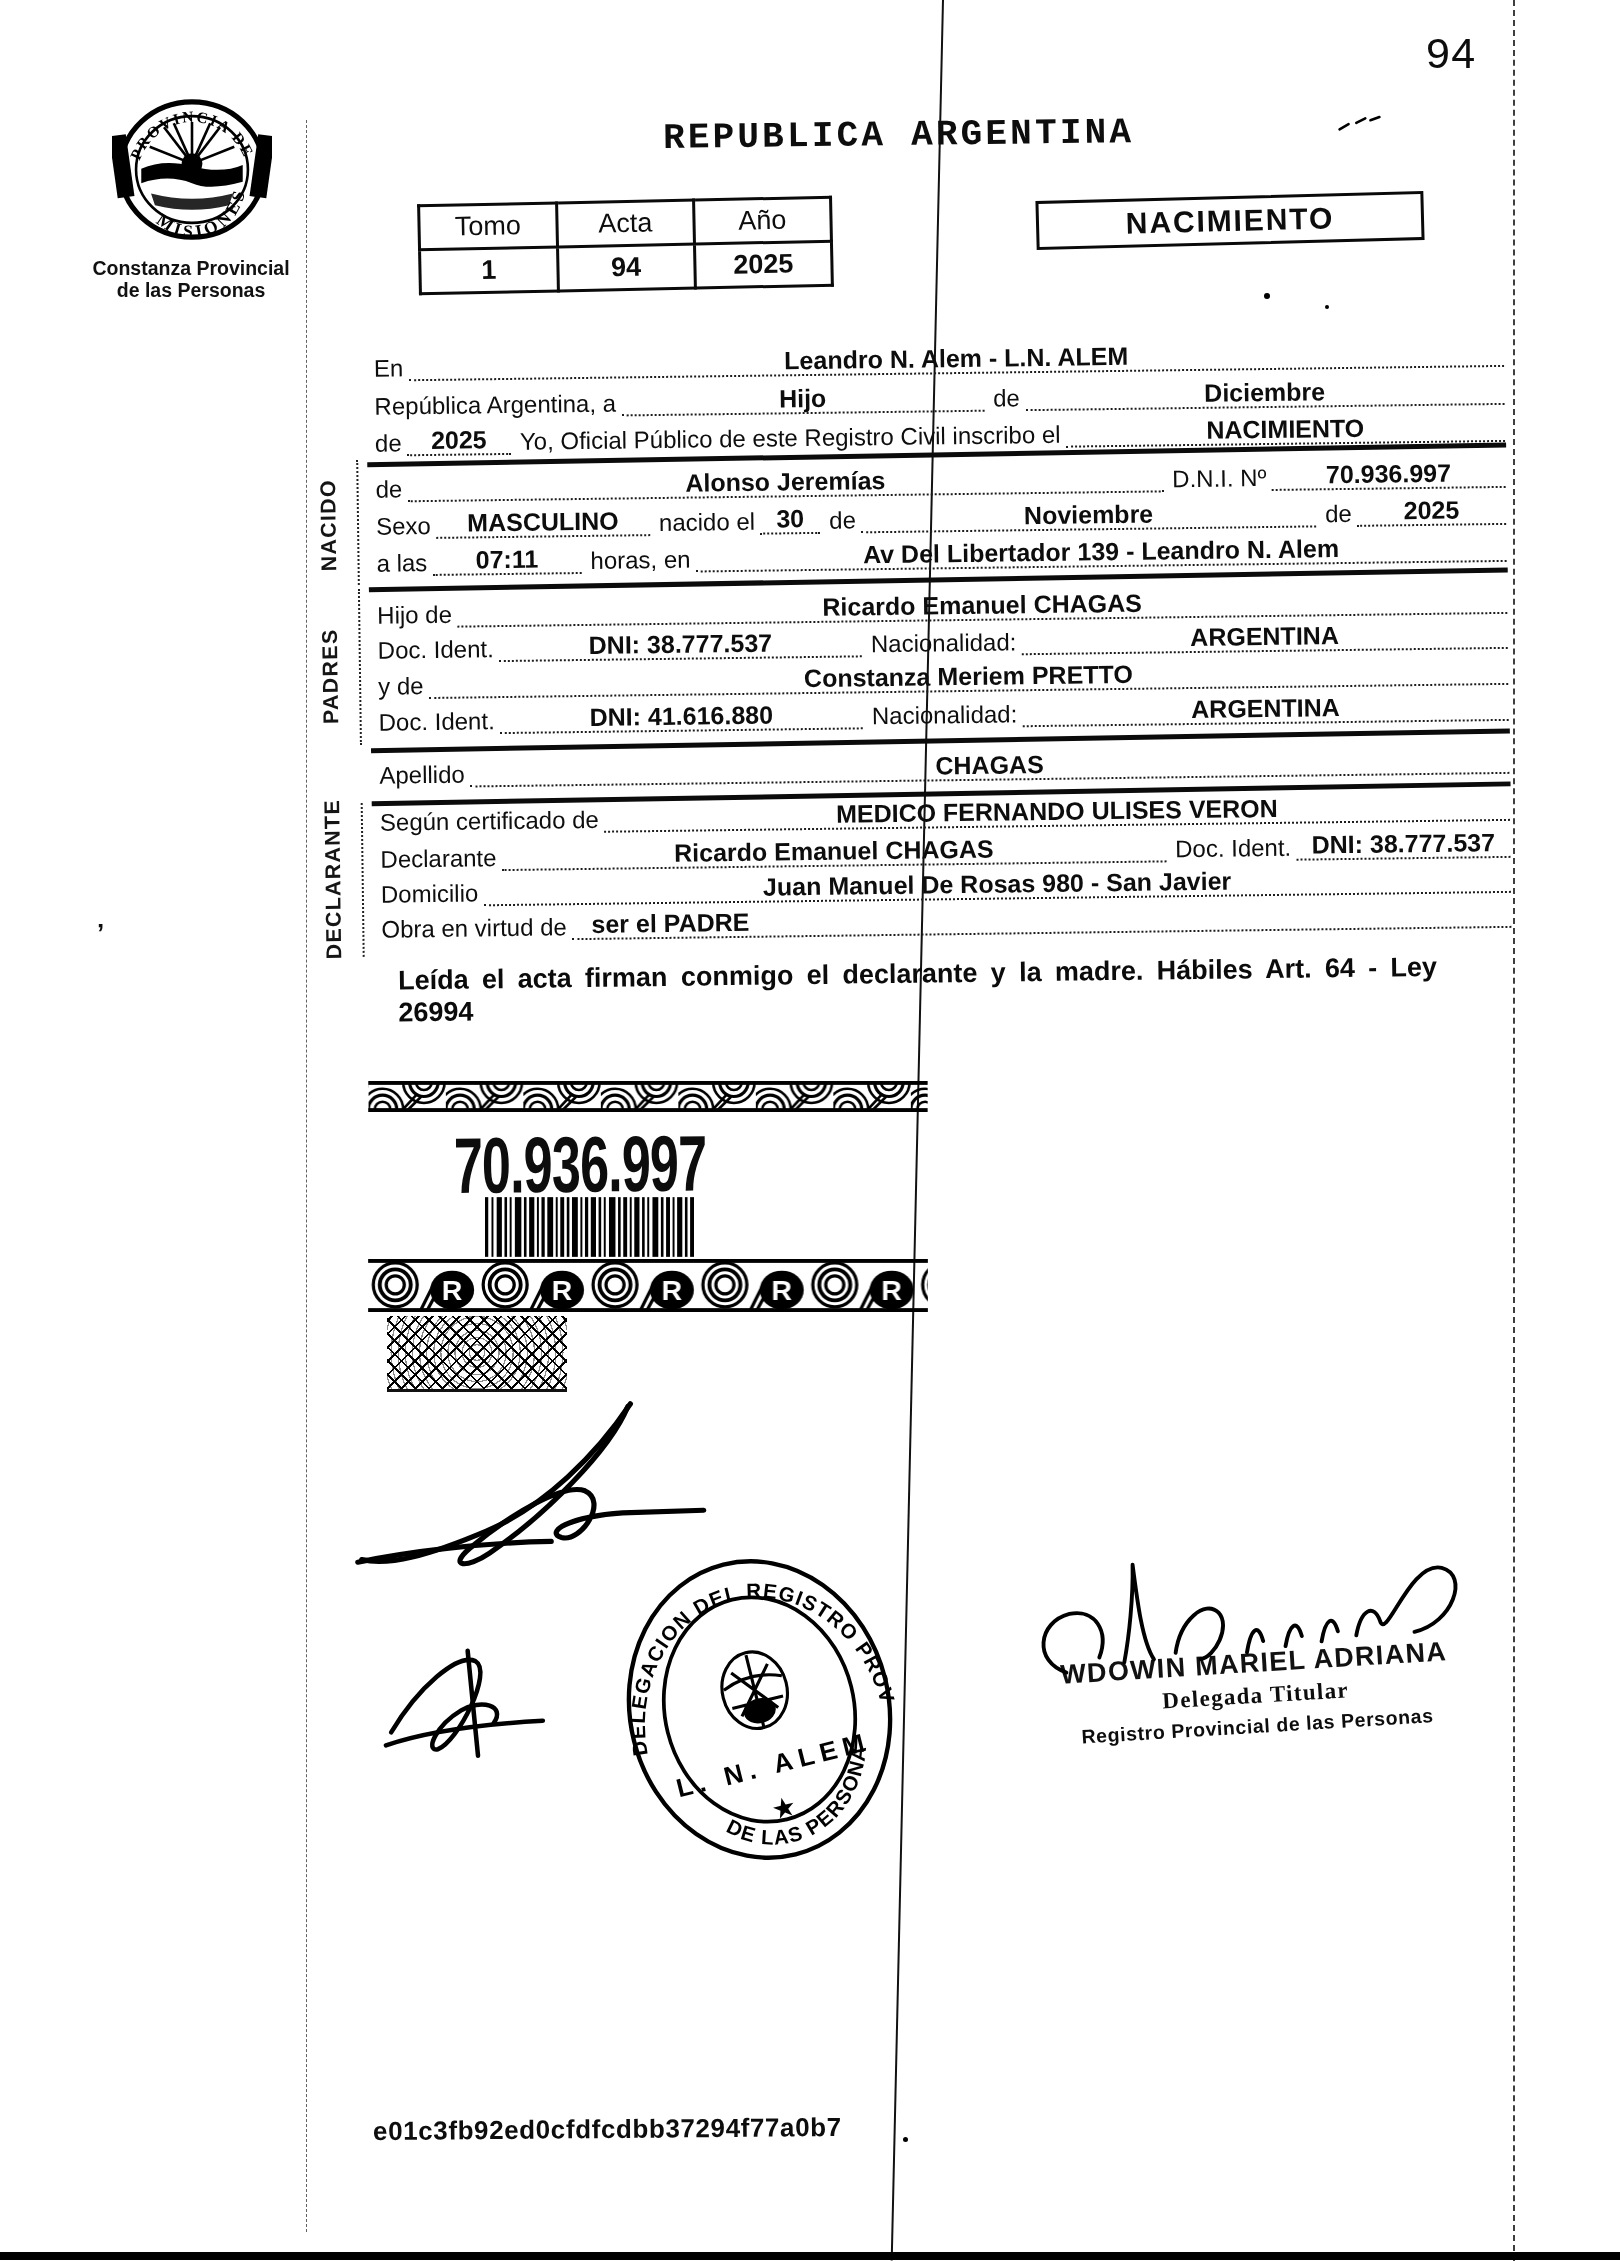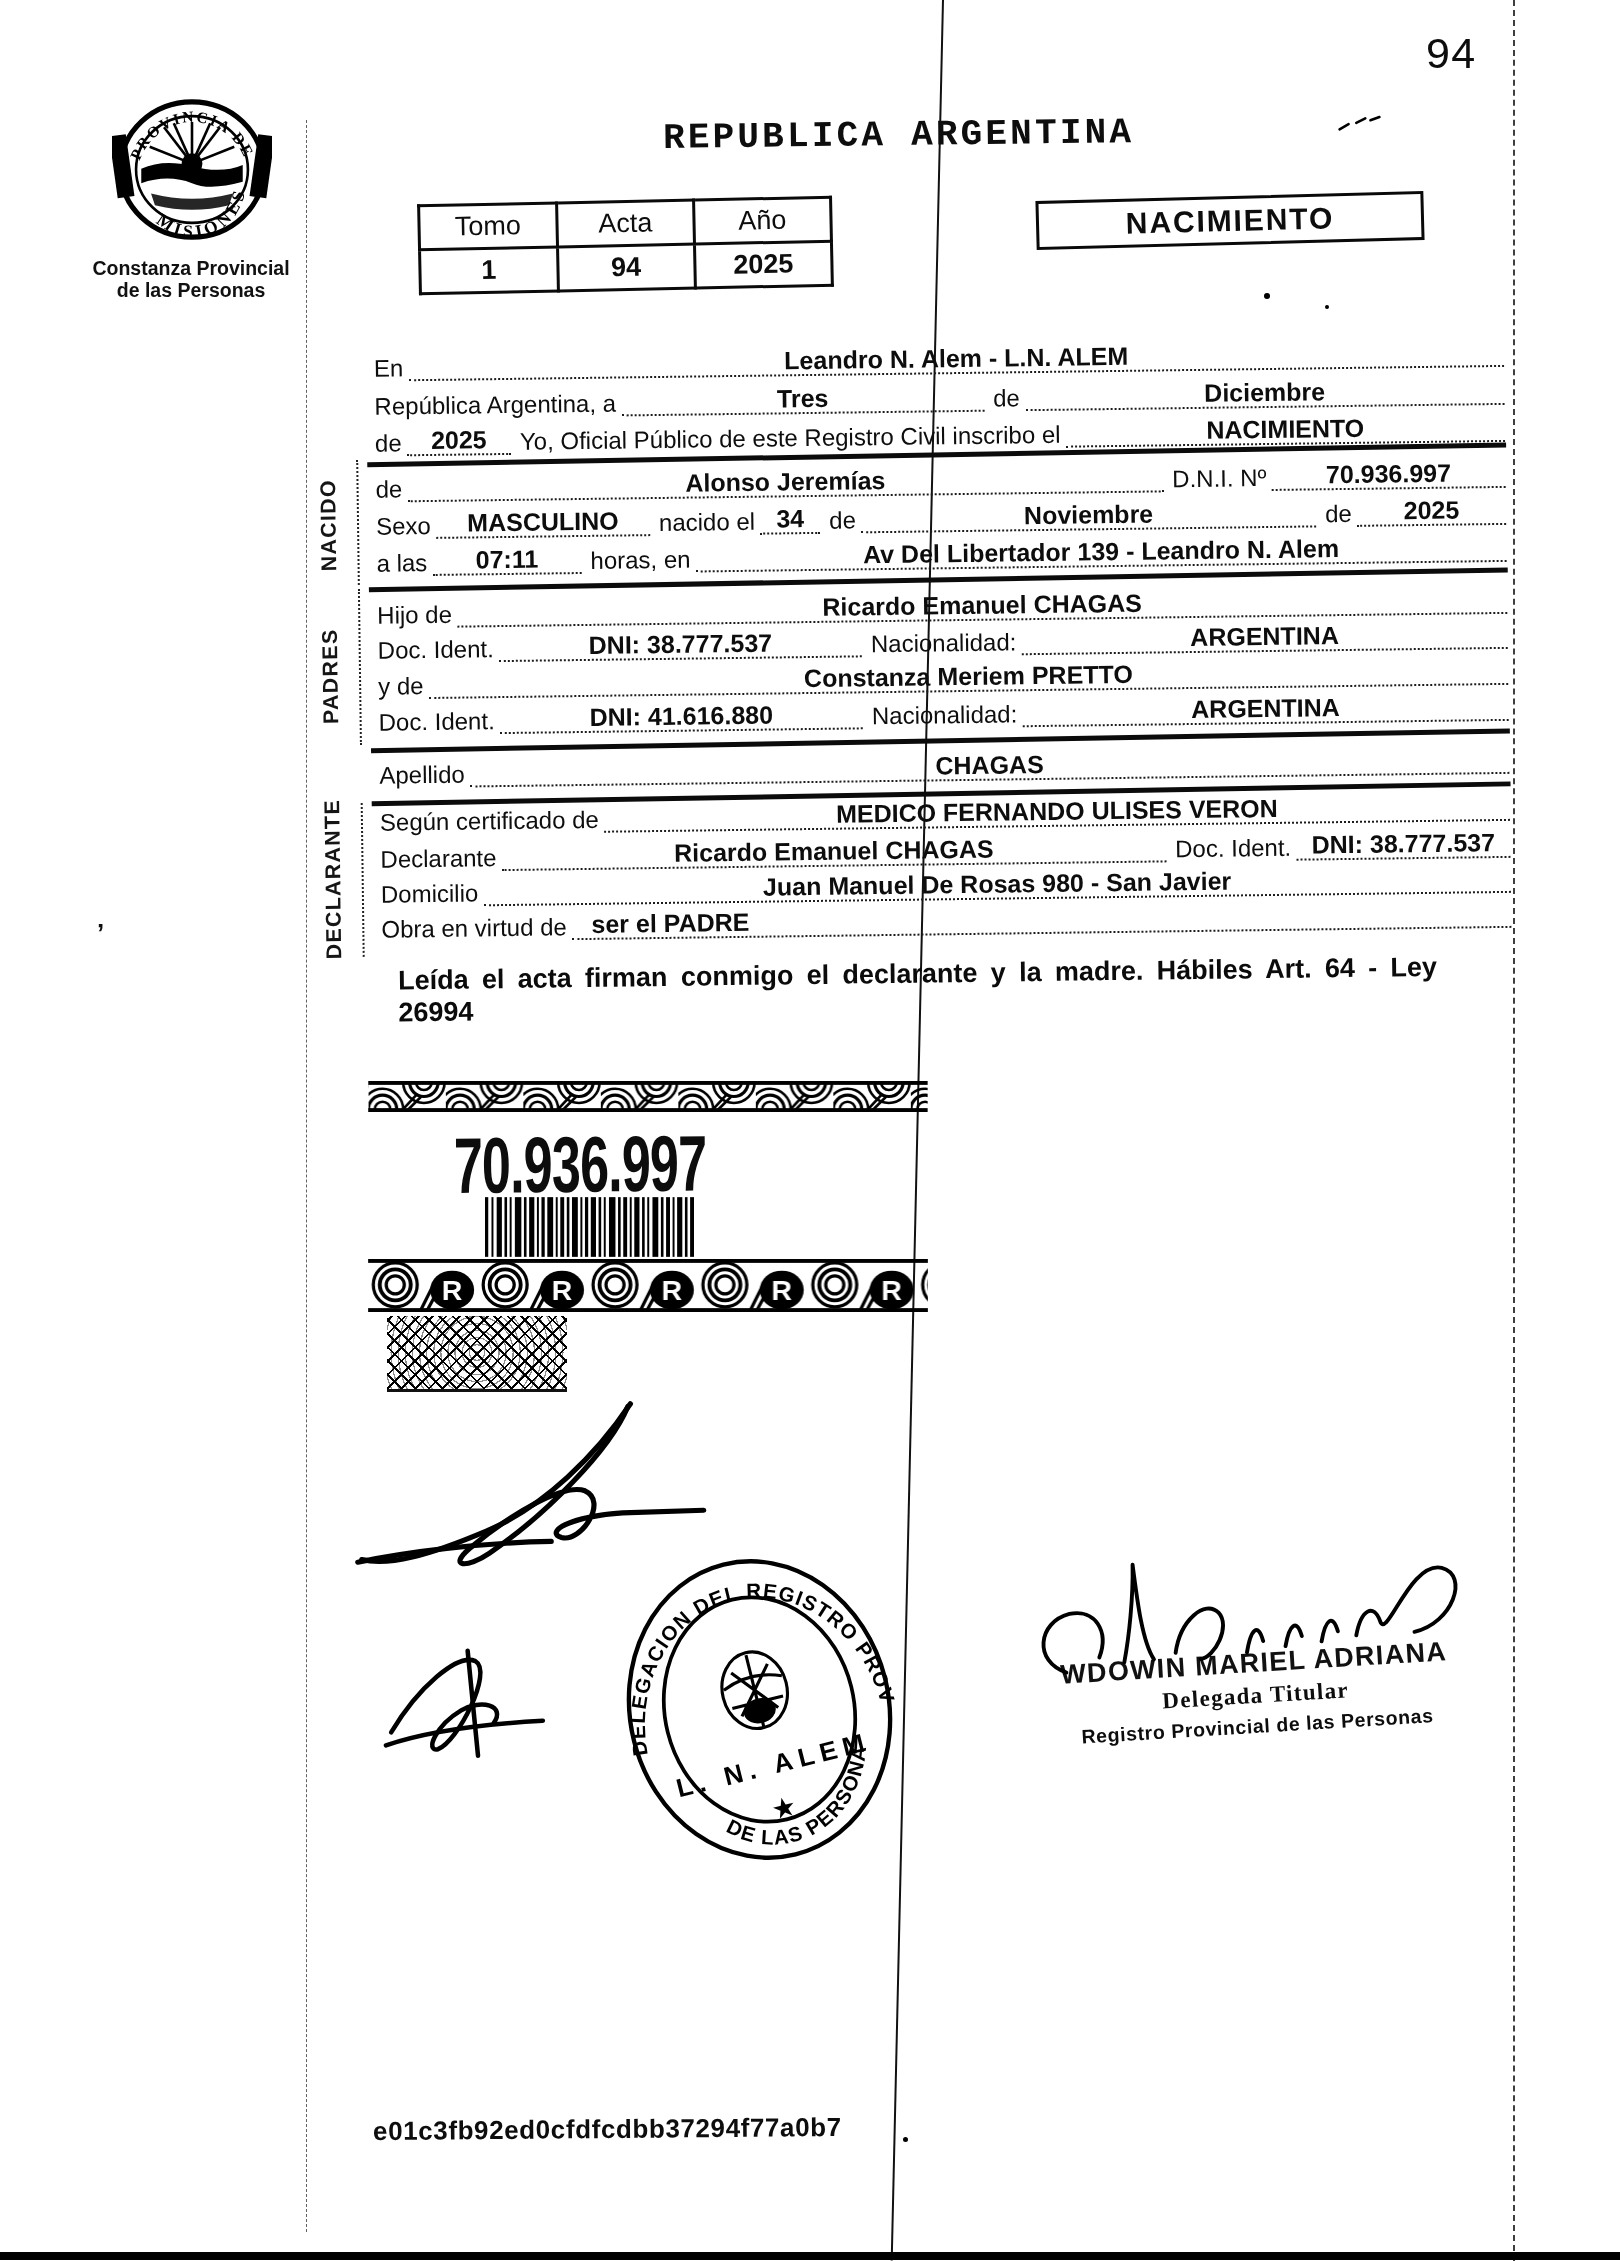--- a/index.html
+++ b/index.html
@@ -150,21 +150,21 @@
 
   <div id="form-area">
 
     <div class="fline" style="top:340px;">
       <span class="lbl">En</span>
       <span class="dotseg grow"><span class="val">Leandro N. Alem - L.N. ALEM</span></span>
     </div>
 
     <div class="fline" style="top:378px;">
       <span class="lbl">República Argentina, a</span>
-      <span class="dotseg" style="flex:0 0 363px;"><span class="val">Tres</span></span>
+      <span class="dotseg" style="flex:0 0 363px;"><span class="val">Hijo</span></span>
       <span class="lbl after">de</span>
       <span class="dotseg grow"><span class="val">Diciembre</span></span>
     </div>
 
     <div class="fline" style="top:415px;">
       <span class="lbl">de</span>
       <span class="dotseg" style="flex:0 0 104px;"><span class="val">2025</span></span>
       <span class="lbl after">Yo, Oficial Público de este Registro Civil inscribo el</span>
       <span class="dotseg grow"><span class="val">NACIMIENTO</span></span>
     </div>
@@ -175,21 +175,21 @@
       <span class="lbl">de</span>
       <span class="dotseg grow"><span class="val">Alonso Jeremías</span></span>
       <span class="lbl after">D.N.I. Nº</span>
       <span class="dotseg" style="flex:0 0 234px;"><span class="val">70.936.997</span></span>
     </div>
 
     <div class="fline" style="top:498px;">
       <span class="lbl">Sexo</span>
       <span class="dotseg" style="flex:0 0 214px;"><span class="val">MASCULINO</span></span>
       <span class="lbl after">nacido el</span>
-      <span class="dotseg" style="flex:0 0 60px;"><span class="val">34</span></span>
+      <span class="dotseg" style="flex:0 0 60px;"><span class="val">30</span></span>
       <span class="lbl after">de</span>
       <span class="dotseg grow"><span class="val">Noviembre</span></span>
       <span class="lbl after">de</span>
       <span class="dotseg" style="flex:0 0 149px;"><span class="val">2025</span></span>
     </div>
 
     <div class="fline" style="top:535px;">
       <span class="lbl">a las</span>
       <span class="dotseg" style="flex:0 0 149px;"><span class="val">07:11</span></span>
       <span class="lbl after">horas, en</span>

